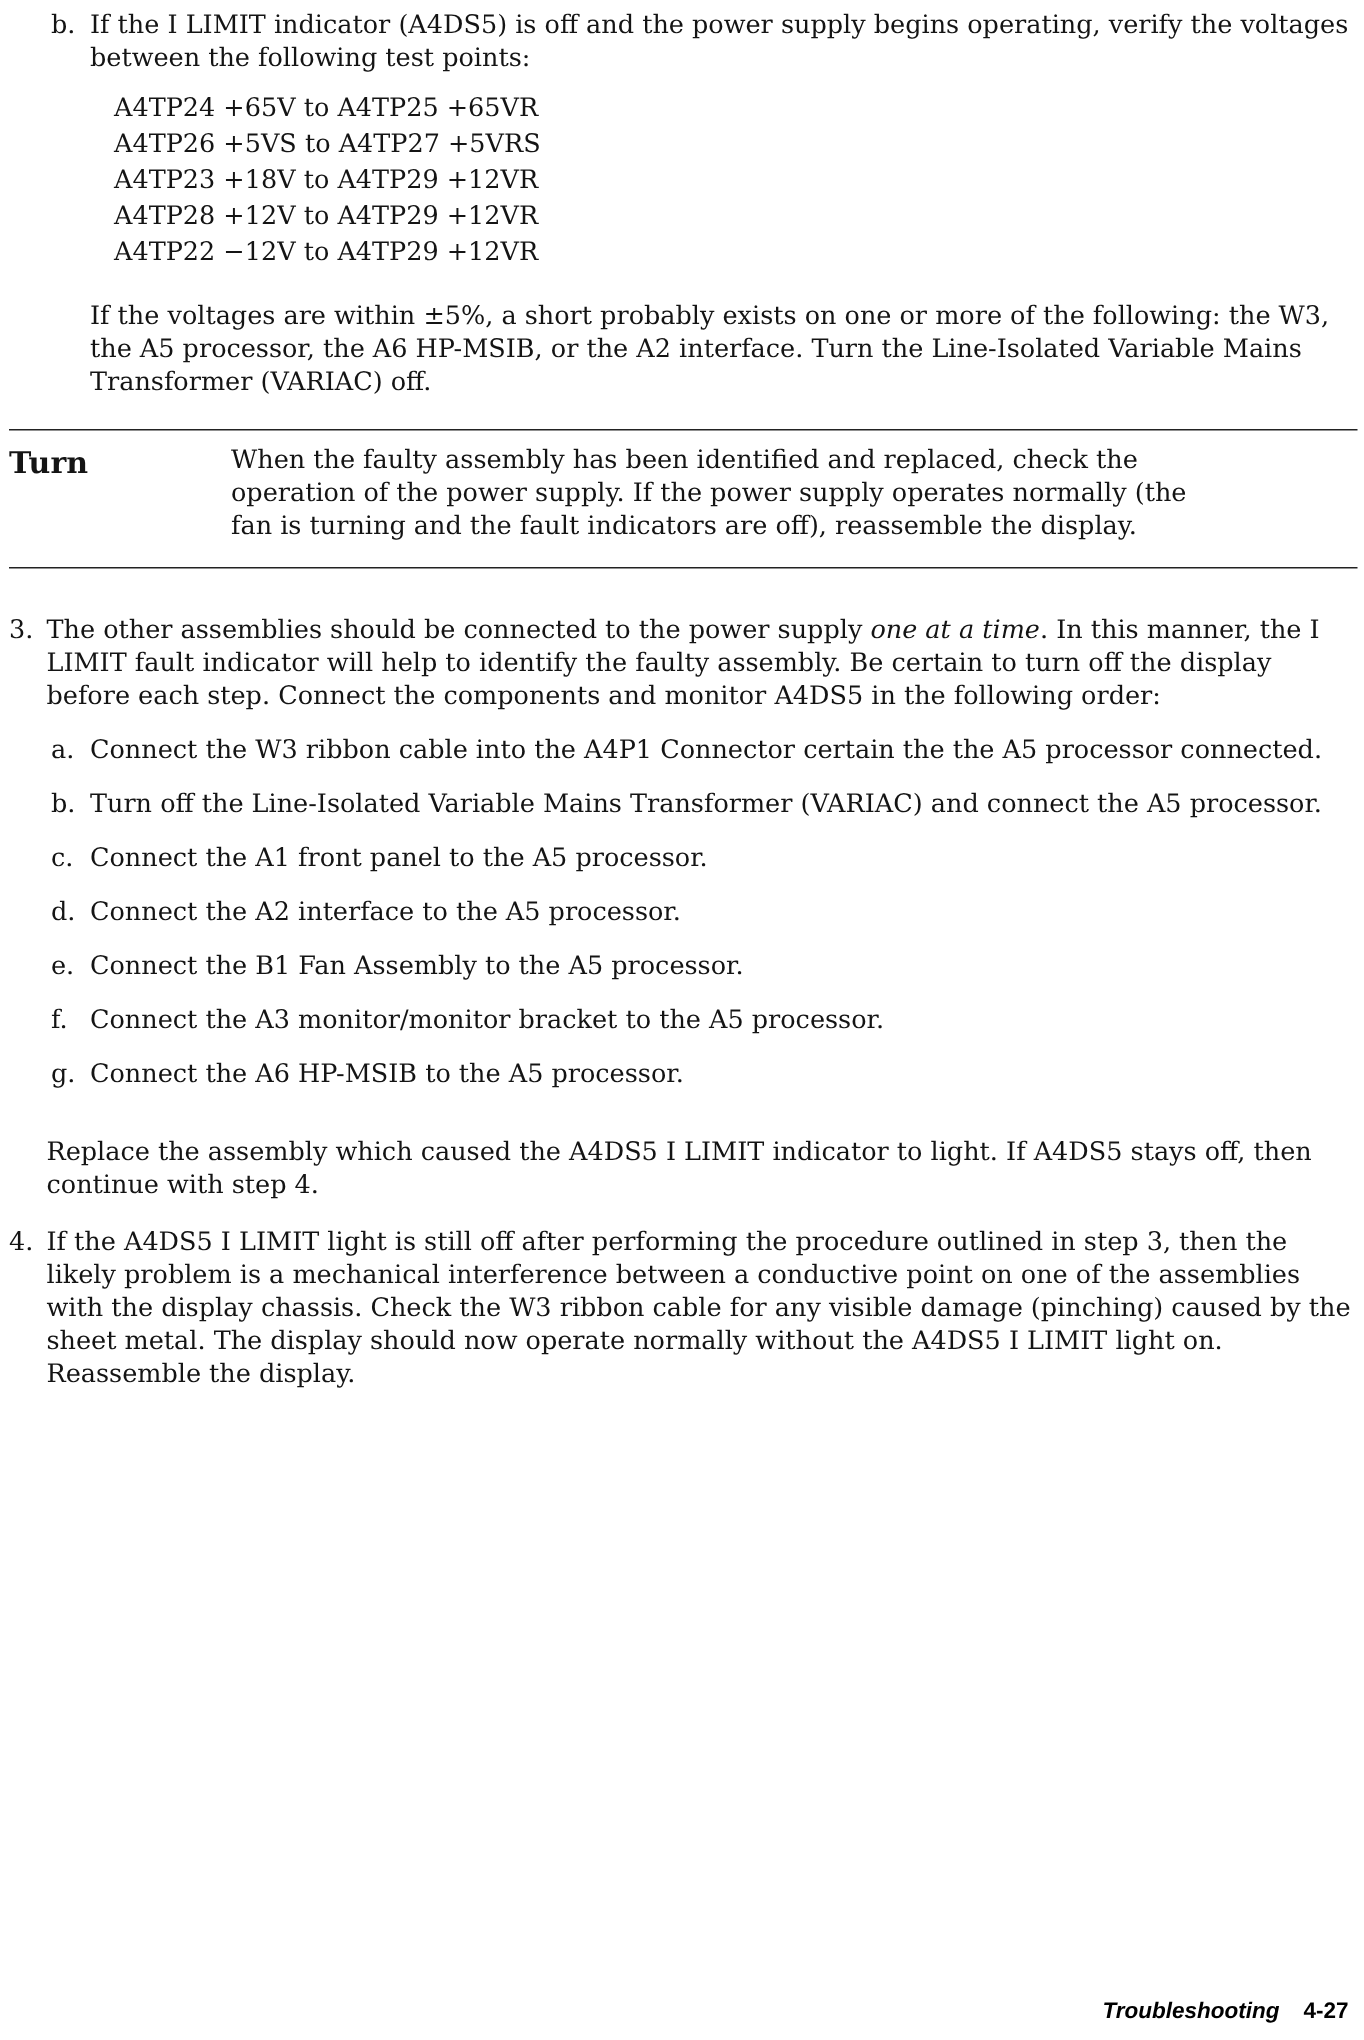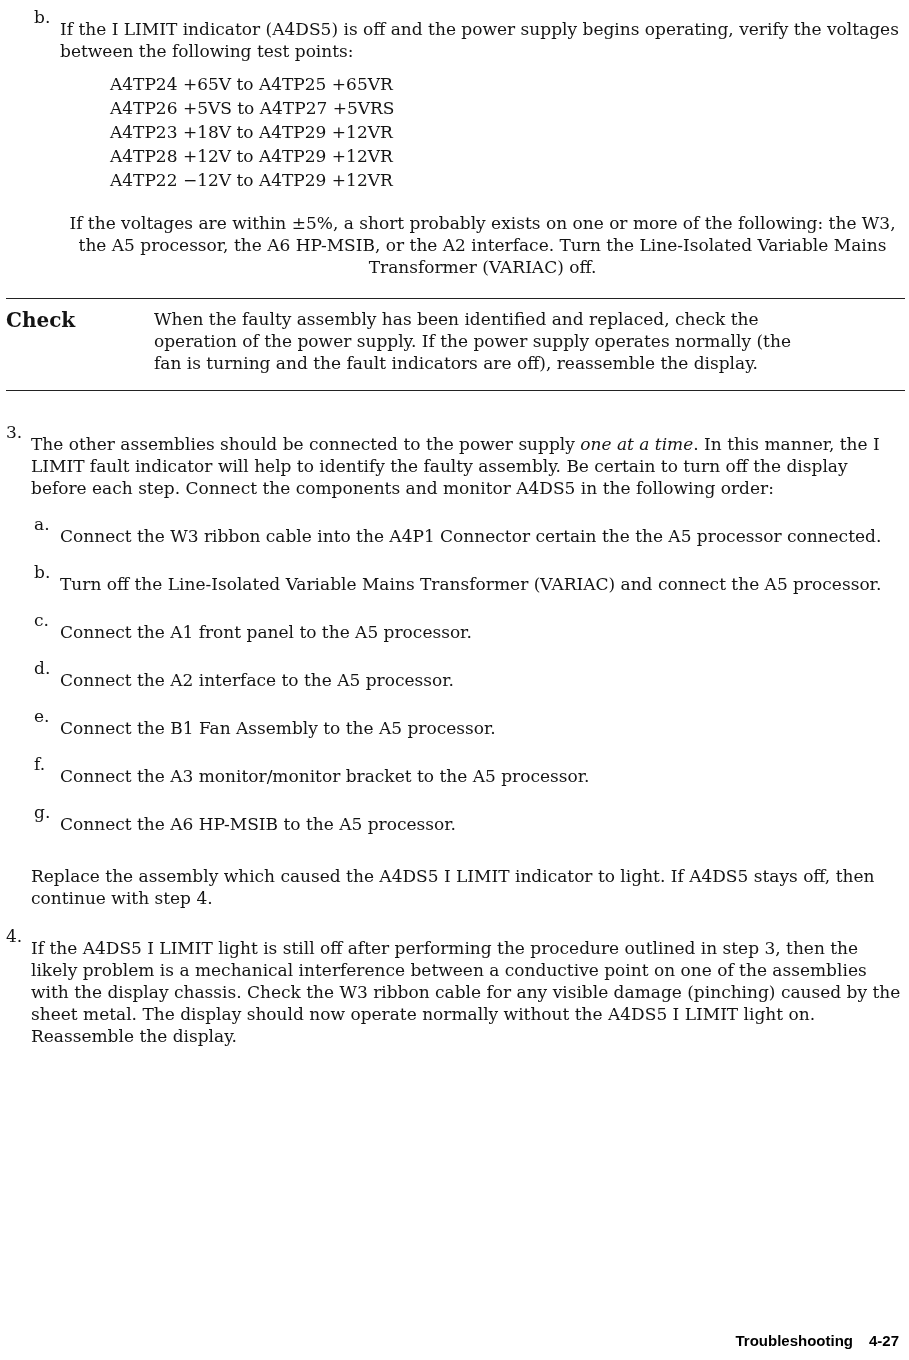--- a/index.html
+++ b/index.html
@@ -15,36 +15,36 @@
     color: #141414;
   }
   .page {
     padding: 6px 4px 0 6px;
     width: 100%;
     height: 100%;
     position: relative;
   }
   .li { display: flex; align-items: flex-start; }
   .li .lbl { flex: 0 0 auto; }
-  .li .body { flex: 1 1 auto; margin-top: 12px; }
+  .li .body { flex: 1 1 auto; }
 
   
   .lvl1 .lbl { width: 25px; }
 
   
   .lvl2 { margin-left: 28px; }
   .lvl2 .lbl { width: 26px; }
 
   
   .substep { margin-left: 26px; margin-top: 14px; }
   .substep .lbl { width: 28px; text-align: left; padding-left: 2px; }
 
-  .testpoints { margin: 10px 0 0 104px; line-height: 24px; }
+  .testpoints { margin: 10px 0 0 70px; line-height: 24px; }
 
-  .para-indent2 { margin: 20px 0 0 54px; width: 845px; text-align: center; }
+  .para-indent2 { margin: 20px 0 0 54px; width: 845px; }
   .para-indent1 { margin: 30px 0 0 25px; width: 875px; }
 
   .note-box {
     margin-top: 20px;
     border-top: 1px solid #222;
     border-bottom: 1px solid #222;
     padding: 9px 0 16px 0;
     display: flex;
   }
   .note-label {
@@ -64,21 +64,21 @@
 
   .footer {
     position: absolute;
     right: 10px;
     bottom: 8px;
     font-family: "Liberation Sans", sans-serif;
     font-weight: bold;
     font-size: 15px;
     color: #000;
   }
-  .footer .sect { margin-right: 16px; }
+  .footer .sect { margin-right: 16px; font-style: italic; }
 </style>
 </head>
 <body>
 
 <div class="page">
 
   <div class="li lvl2">
     <span class="lbl">b.</span>
     <div class="body">If the I LIMIT indicator (A4DS5) is off and the power supply begins operating, verify the voltages between the following test points:</div>
   </div>
@@ -87,21 +87,21 @@
     <div>A4TP24 +65V to A4TP25 +65VR</div>
     <div>A4TP26 +5VS to A4TP27 +5VRS</div>
     <div>A4TP23 +18V to A4TP29 +12VR</div>
     <div>A4TP28 +12V to A4TP29 +12VR</div>
     <div>A4TP22 −12V to A4TP29 +12VR</div>
   </div>
 
   <div class="para-indent2">If the voltages are within ±5%, a short probably exists on one or more of the following: the W3, the A5 processor, the A6 HP-MSIB, or the A2 interface. Turn the Line-Isolated Variable Mains Transformer (VARIAC) off.</div>
 
   <div class="note-box">
-    <div class="note-label">Check</div>
+    <div class="note-label">Turn</div>
     <div class="note-text">When the faulty assembly has been identified and replaced, check the operation of the power supply. If the power supply operates normally (the fan is turning and the fault indicators are off), reassemble the display.</div>
   </div>
 
   <div class="li lvl1 step3">
     <span class="lbl">3.</span>
     <div class="body"><span>The other assemblies should be connected to the power supply </span><em class="inline-italic">one at a time</em><span>. In this manner, the I LIMIT fault indicator will help to identify the faulty assembly. Be certain to turn off the display before each step. Connect the components and monitor A4DS5 in the following order:</span></div>
   </div>
 
   <div class="substeps-block">
     <div class="li substep">

